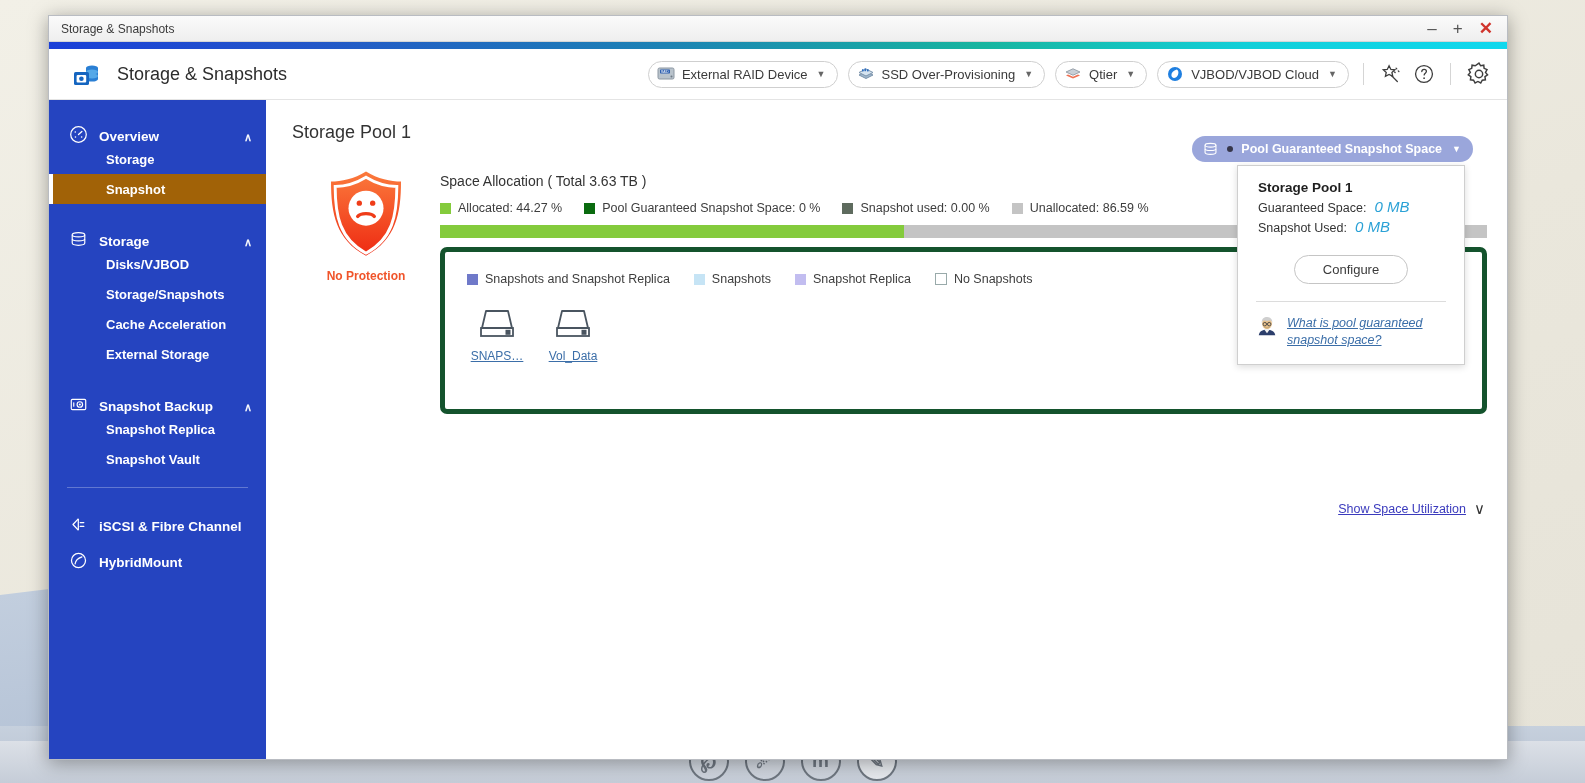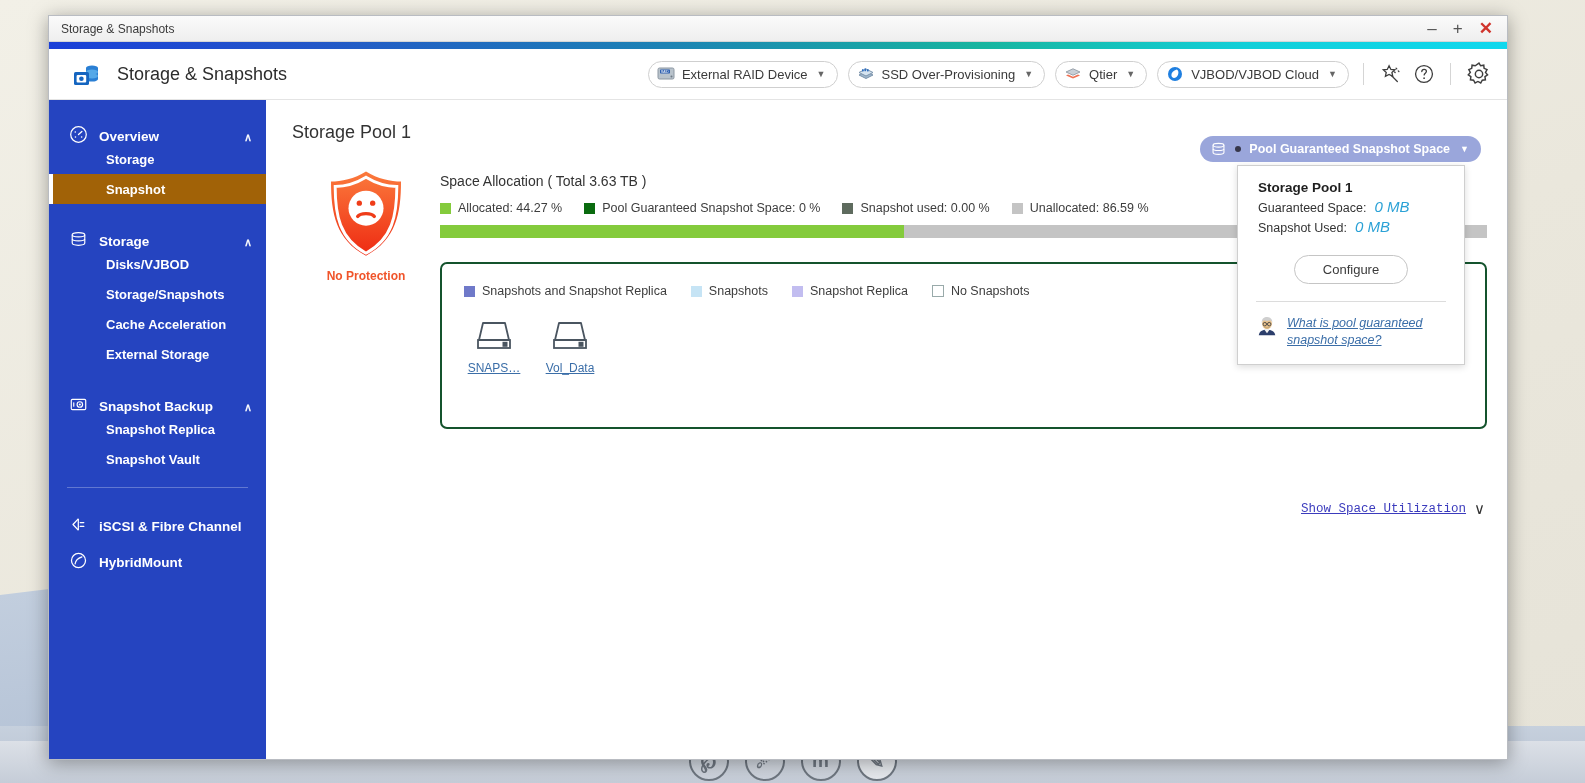--- a/index.html
+++ b/index.html
@@ -111,39 +111,39 @@
   .lg { display: flex; align-items: center; gap: 7px; font-size: 12.5px; color: #3d3d3d; white-space: nowrap; }
   .sw { width: 11px; height: 11px; flex: none; }
 
   #bar-wrap { height: 13px; background: #c4c4c4; margin-top: 10px; display: flex; overflow: hidden; }
   #bar-alloc { background: #84cb3c; height: 100%; }
   #bar-guar { background: #0a6b0f; height: 100%; }
   #bar-snap { background: #5e6b5e; height: 100%; }
 
   #prot-title { margin-top: 22px; }
   #prot-card {
-    margin-top: 24px; border: 2px solid #14532d; border-radius: 7px; background: #fff;
+    margin-top: 9px; border: 5px solid #14532d; border-radius: 7px; background: #fff;
     height: 167px; padding: 20px 22px;
   }
   #prot-legend { display: flex; align-items: center; gap: 24px; }
   .sw-o { width: 12px; height: 12px; flex: none; border: 1px solid #9aa; }
   #vol-row { display: flex; gap: 16px; margin-top: 20px; }
   .vol { width: 60px; text-align: center; }
   .vol-name { font-size: 12px; color: #3b6ea8; text-decoration: underline; margin-top: 5px; display: block; cursor: pointer; }
 
   #show-util {
     position: absolute; right: 22px; top: 400px;
     display: flex; align-items: center; gap: 8px; cursor: pointer;
   }
-  #show-util-text { font-size: 12.5px; color: #3b3bbd; text-decoration: underline; font-family: Liberation Mono, monospace; }
+  #show-util-text { font-size: 12.5px; color: #3b3bbd; text-decoration: underline; }
   #show-util .chev2 { font-size: 15px; color: #333; }
 
   
   #pg-pill {
-    position: absolute; right: 26px; top: 36px;
+    position: absolute; right: 34px; top: 36px;
     height: 26px; background: #9aa6db; border-radius: 13px;
     display: flex; align-items: center; gap: 8px; padding: 0 12px 0 10px;
     font-size: 12.5px; color: #fff; font-weight: bold; cursor: pointer; z-index: 6;
   }
   #pg-pill .dot { width: 6px; height: 6px; border-radius: 50%; background: #36364a; flex: none; }
   #pg-pill .caret { font-size: 9px; margin-left: 2px; }
 
   #pg-popup {
     position: absolute; right: 42px; top: 65px; width: 228px;
     background: #fff; border: 1px solid #cfcfcf; box-shadow: 0 2px 7px rgba(0,0,0,.14);

